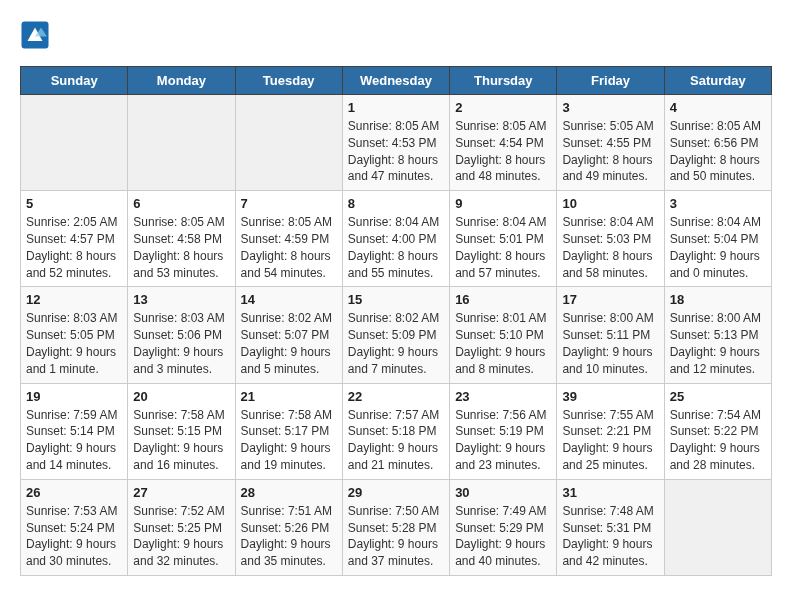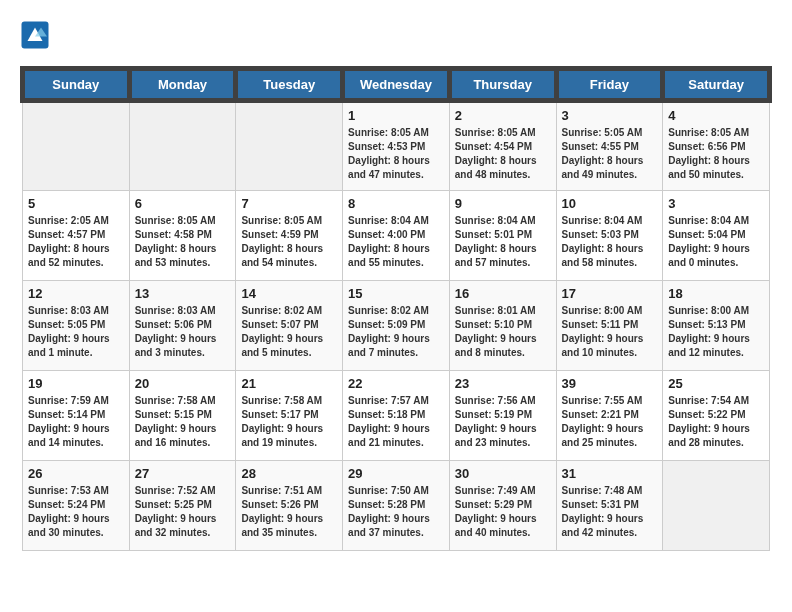--- a/index.html
+++ b/index.html
@@ -52,41 +52,40 @@
       border-collapse: collapse;
       table-layout: fixed;
     }
     thead tr th {
       background-color: #2e6da4;
       color: #fff;
       text-align: center;
       padding: 6px 4px;
       font-size: 13px;
       font-weight: bold;
-      border: 5px solid #404040;
+      border: 1px solid #404040;
     }
     tbody tr td {
       vertical-align: top;
       border: 1px solid #ccc;
       padding: 5px 5px;
       font-size: 10.5px;
       color: #333;
       height: 90px;
     }
     .day-number {
       font-size: 13px;
       font-weight: bold;
       margin-bottom: 3px;
       color: #222;
     }
     .day-info {
-      font-size: 10px;
+      font-size: 12px;
       color: #333;
       line-height: 1.4;
-      font-weight: bold;
     }
     tbody tr:nth-child(odd) td {
       background-color: #f9f9f9;
     }
     tbody tr:nth-child(even) td {
       background-color: #fff;
     }
     .empty-cell {
       background-color: #f0f0f0 !important;
     }

